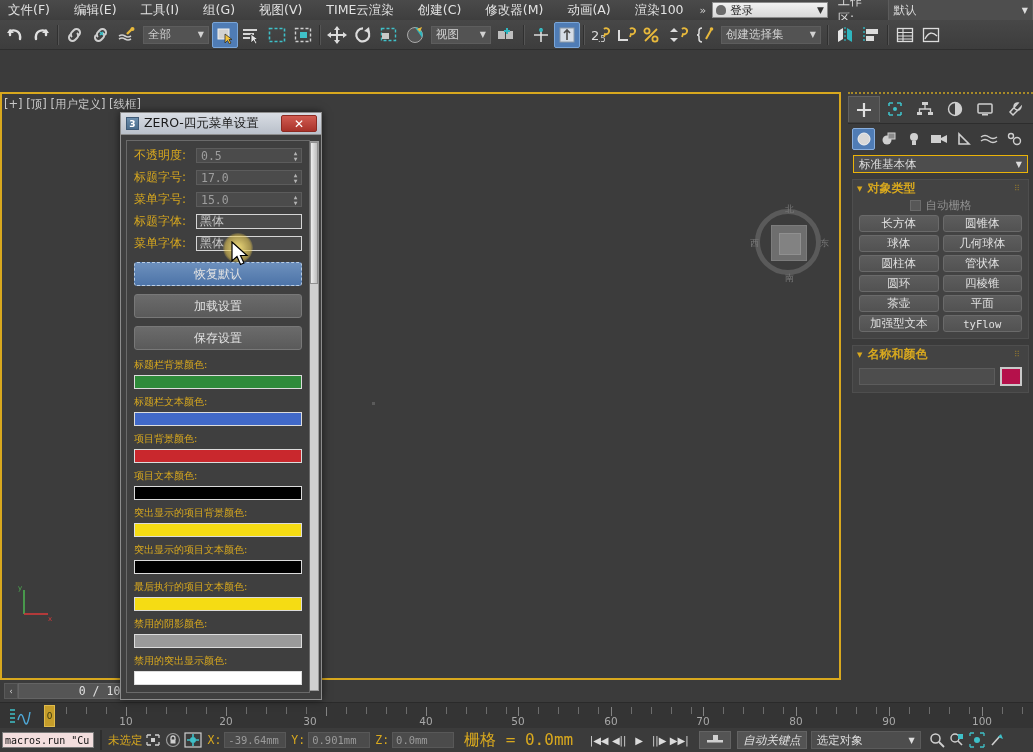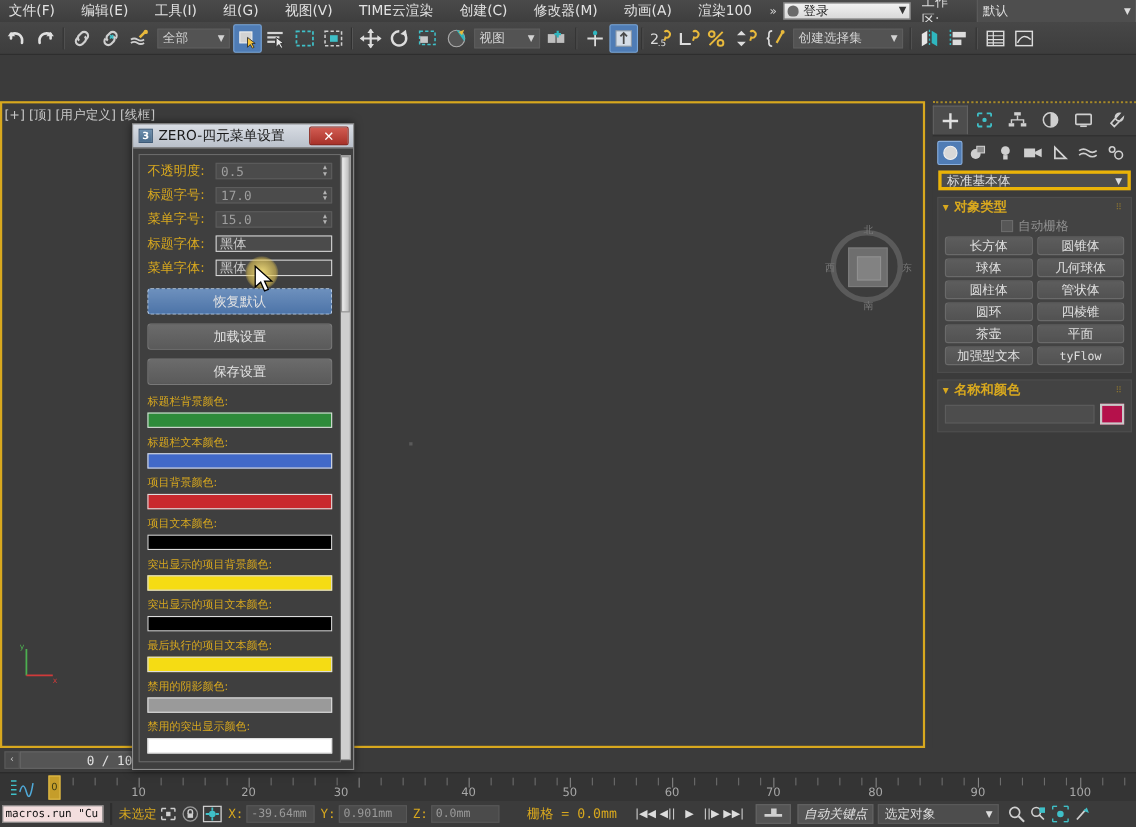--- a/index.html
+++ b/index.html
@@ -70,21 +70,21 @@
 
   
   .cmdpanel{position:absolute;left:848px;top:92px;width:185px;height:588px;background:#3b3b3b;
     border-top:2px dotted #a88a28;box-sizing:border-box;}
   .cp-tabs{display:flex;height:27px;background:#3f3f3f;border-bottom:1px solid #2d2d2d;padding-top:2px;}
   .cp-tab{width:30px;height:25px;display:flex;align-items:center;justify-content:center;}
   .cp-tab.active{background:#4d4d4d;border-top:1px solid #616161;border-left:1px solid #616161;border-right:1px solid #616161;}
   .cp-objs{display:flex;height:26px;align-items:center;padding:2px 2px 0 4px;gap:2px;}
   .cp-obj{width:23px;height:22px;display:flex;align-items:center;justify-content:center;}
   .cp-obj.active{background:#4f7cb5;border:1px solid #88aedd;box-sizing:border-box;border-radius:2px;}
-  .cp-combo{margin:3px 5px 0 5px;height:18px;background:#4d4d4d;border:3px solid #eab308;
+  .cp-combo{margin:3px 5px 0 5px;height:18px;background:#4d4d4d;border:1px solid #eab308;
     display:flex;align-items:center;padding:0 5px;box-sizing:border-box;font-size:11.5px;color:#ddd;}
   .cp-combo .dd{margin-left:auto;font-size:8px;}
   .rollout{margin:6px 4px 0 4px;background:#434343;border:1px solid #4e4e4e;padding-bottom:6px;}
   .ro-head{display:flex;align-items:center;height:17px;padding:0 4px;}
   .ro-arrow{color:#d8a81e;font-size:7px;margin-right:5px;}
   .ro-title{color:#d8a81e;font-size:12px;font-weight:bold;}
   .ro-grip{margin-left:auto;color:#8a7332;font-size:8px;letter-spacing:0.5px;line-height:4px;width:10px;}
   .chkrow{display:flex;align-items:center;justify-content:center;height:16px;color:#8f8f8f;font-size:11.5px;}
   .chkbox{width:9px;height:9px;background:#575757;border:1px solid #6a6a6a;margin-right:5px;}
   .btngrid{display:flex;flex-wrap:wrap;gap:3px 4px;padding:2px 6px 0 6px;}
@@ -121,21 +121,21 @@
     font-family:"DejaVu Sans Mono","Liberation Mono",monospace;font-size:10px;color:#111;
     padding:0 2px;box-sizing:border-box;overflow:hidden;white-space:nowrap;line-height:15px;margin-left:2px;}
   .sb-sep{width:2px;height:20px;background:#2e2e2e;margin:0 6px;}
   .sb-sel{font-size:11.5px;color:#d8a81e;white-space:nowrap;}
   .sb-ico{width:20px;height:18px;display:flex;align-items:center;justify-content:center;}
   .coord{display:flex;align-items:center;margin-left:5px;}
   .coord .k{color:#d8a81e;font-size:11.5px;font-family:"DejaVu Sans Mono","Liberation Mono",monospace;margin-right:3px;}
   .coord .v{width:62px;height:16px;background:#4b4b4b;border:1px solid #585858;box-sizing:border-box;
     font-size:10.5px;color:#9a9a9a;padding-left:3px;line-height:14px;
     font-family:"DejaVu Sans Mono","Liberation Mono",monospace;}
-  .gridtxt{margin-left:25px;font-size:12px;color:#d8a81e;font-family:"DejaVu Sans Mono","Liberation Mono",monospace;}
+  .gridtxt{margin-left:10px;font-size:16px;color:#d8a81e;font-family:"DejaVu Sans Mono","Liberation Mono",monospace;}
   .pbtn{width:20px;height:18px;display:flex;align-items:center;justify-content:center;color:#dcdcdc;font-size:10px;}
   .akbtn{height:18px;background:#545454;border:1px solid #636363;font-size:11.5px;color:#e0e0e0;
     display:flex;align-items:center;padding:0 5px;box-sizing:border-box;font-style:italic;}
   .selobj{width:110px;height:18px;background:#4d4d4d;border:1px solid #5b5b5b;font-size:11.5px;
     color:#ddd;display:flex;align-items:center;padding:0 5px;box-sizing:border-box;margin-left:4px;}
   .selobj .dd{margin-left:auto;font-size:8px;}
 
   
   .dialog{position:absolute;left:120px;top:112px;width:202px;height:588px;
     background:#3f3f3f;border:1px solid #8d8d8d;box-shadow:0 0 8px rgba(0,0,0,.6);box-sizing:border-box;}

